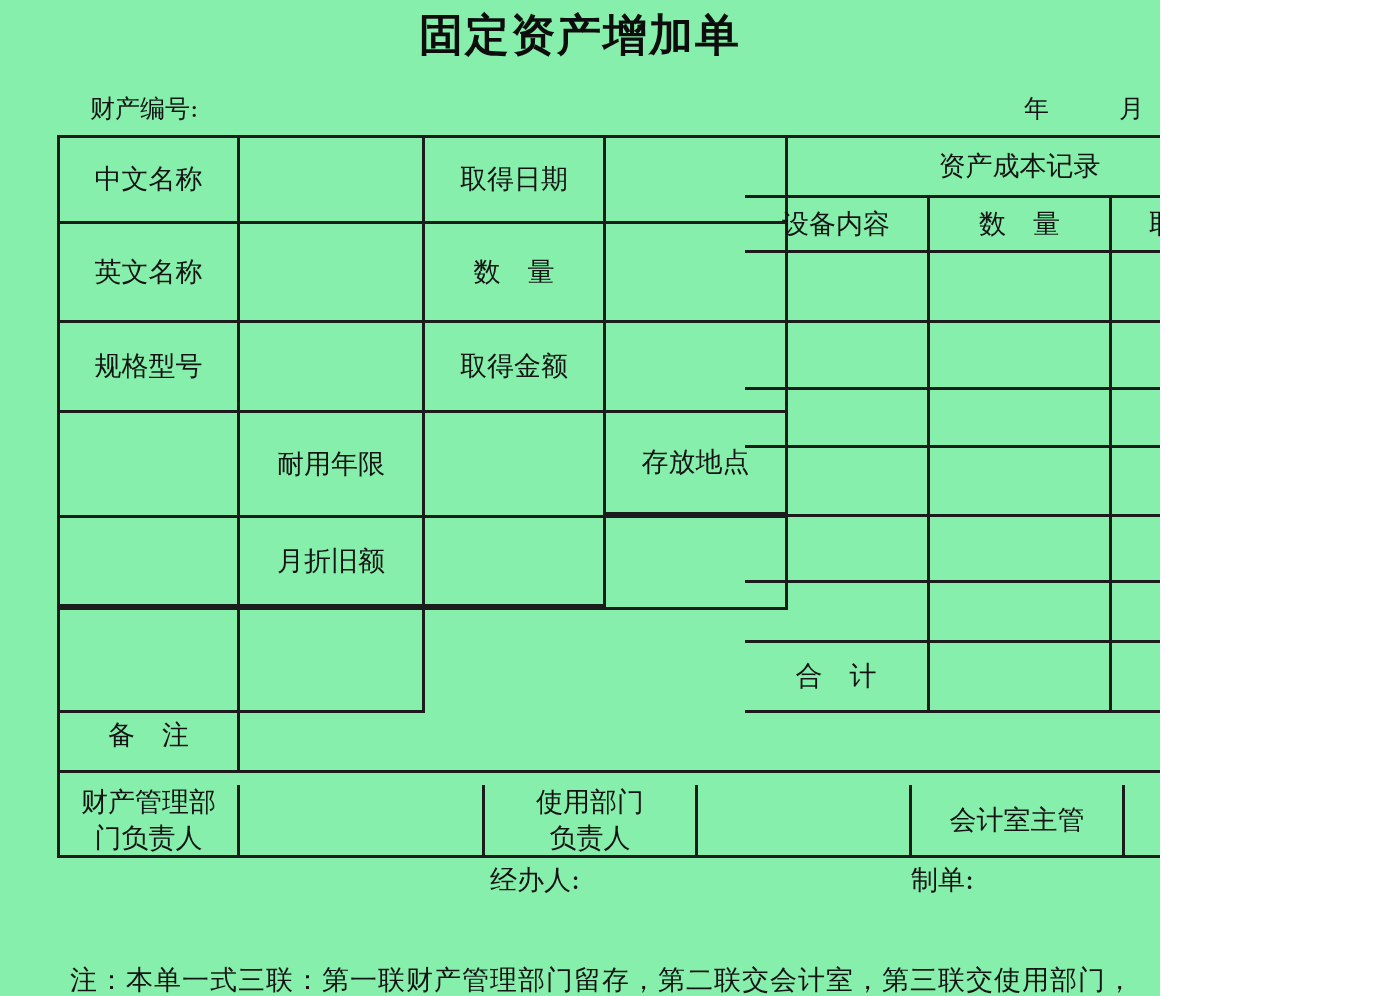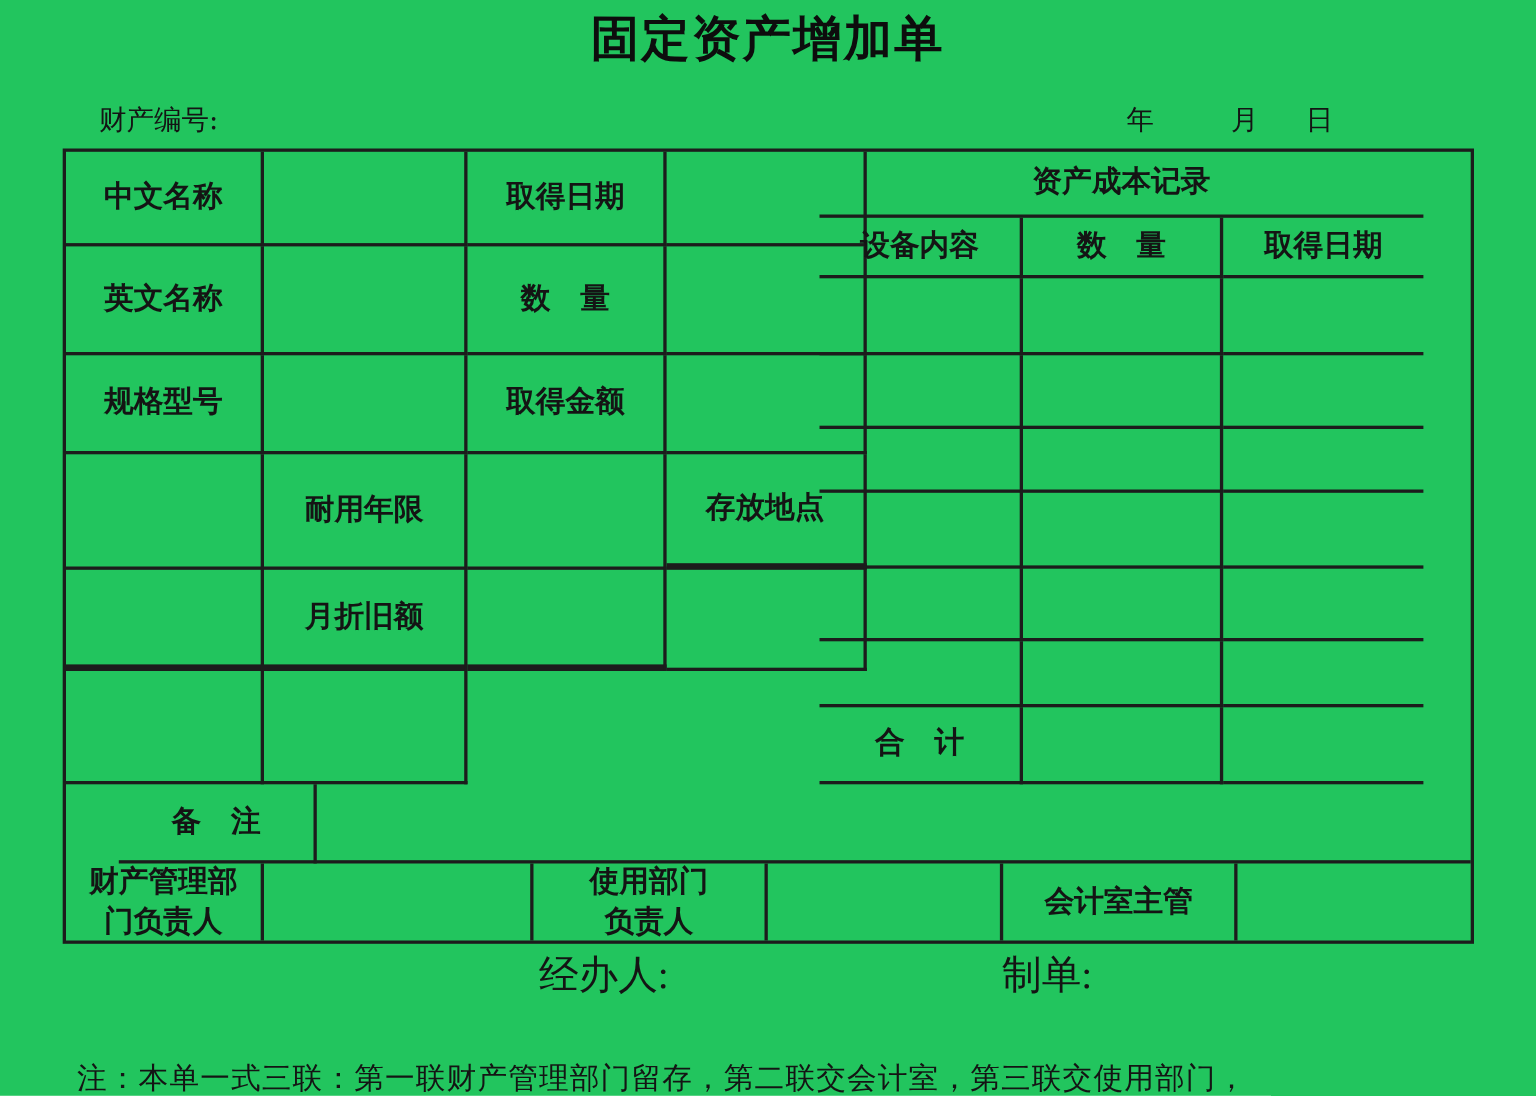--- a/index.html
+++ b/index.html
@@ -1,38 +1,37 @@
 <!DOCTYPE html>
 <html><head>
 <meta charset="utf-8">
 <style>
   html,body{margin:0;padding:0;}
   .page{
     position:relative;
-    width:1396px;height:996px;
-    background:#22c55e;
+    width:1160px;height:996px;
+    background:#86efac;
     font-family:"DejaVu Serif","Liberation Serif",serif;
     color:#141414;
     overflow:hidden;
   }
   .title{
     position:absolute;top:6px;left:0;width:100%;
     text-align:center;font-size:44px;font-weight:bold;
     letter-spacing:2px;color:#0d0d0d;
   }
   .prop-label{position:absolute;left:90px;top:92px;font-size:25px;}
   .date-char{position:absolute;top:92px;font-size:25px;}
   .date-y{left:1024px;} .date-m{left:1119px;} .date-d{left:1187px;}
 
   .form{
     position:absolute;left:57px;top:135px;
     width:1283px;height:723px;
     border:3px solid #1c1c1c;
     box-sizing:border-box;
-    font-weight:bold;
   }
   .left-section{
     position:absolute;left:0;top:0;width:728px;height:575px;
     display:grid;
     grid-template-columns:180px 185px 181px 182px;
     grid-template-rows:86px 99px 90px 105px 92px 103px;
   }
   .right-section{
     position:absolute;left:685px;top:0;width:549px;height:575px;
     display:grid;
@@ -44,35 +43,35 @@
     border-right:3px solid #1c1c1c;
     border-bottom:3px solid #1c1c1c;
     display:flex;align-items:center;justify-content:center;
     font-size:27px;line-height:1.35;text-align:center;
     overflow:hidden;
   }
   .noR{border-right:none;}
   .thick{border-bottom-width:6px;}
   .span3{grid-column:1/4;}
   .remarks-row{
-    position:absolute;left:0;top:575px;width:1277px;height:72px;
-    display:flex;box-sizing:border-box;padding-left:48px;
+    position:absolute;left:0;top:563px;width:1277px;height:72px;
+    display:flex;box-sizing:border-box;
   }
   .remarks-row .fill{flex:1;}
   .sign-row{
     position:absolute;left:0;top:647px;width:1277px;height:70px;
     display:flex;box-sizing:border-box;
   }
   .sign-row .cell{border-bottom:none;height:70px;}
   .w0{width:180px;} .w1{width:245px;} .w2{width:213px;}
   .w3{width:214px;} .w4{width:213px;} .w5{flex:1;}
   .sign-row .cell:last-child{border-right:none;}
   .wrap150{display:inline-block;width:152px;}
   .wrap118{display:inline-block;width:118px;}
-  .footer-label{position:absolute;font-size:36px;font-family:Liberation Serif, serif;}
+  .footer-label{position:absolute;font-size:27px;}
   .handler{left:490px;top:862px;}
   .preparer{left:911px;top:862px;}
   .note{position:absolute;left:70px;top:948px;font-size:27px;letter-spacing:1px;margin-top:14px;}
 </style>
 </head>
 <body>
 
 <div class="page">
 
   <div class="title">固定资产增加单</div>

